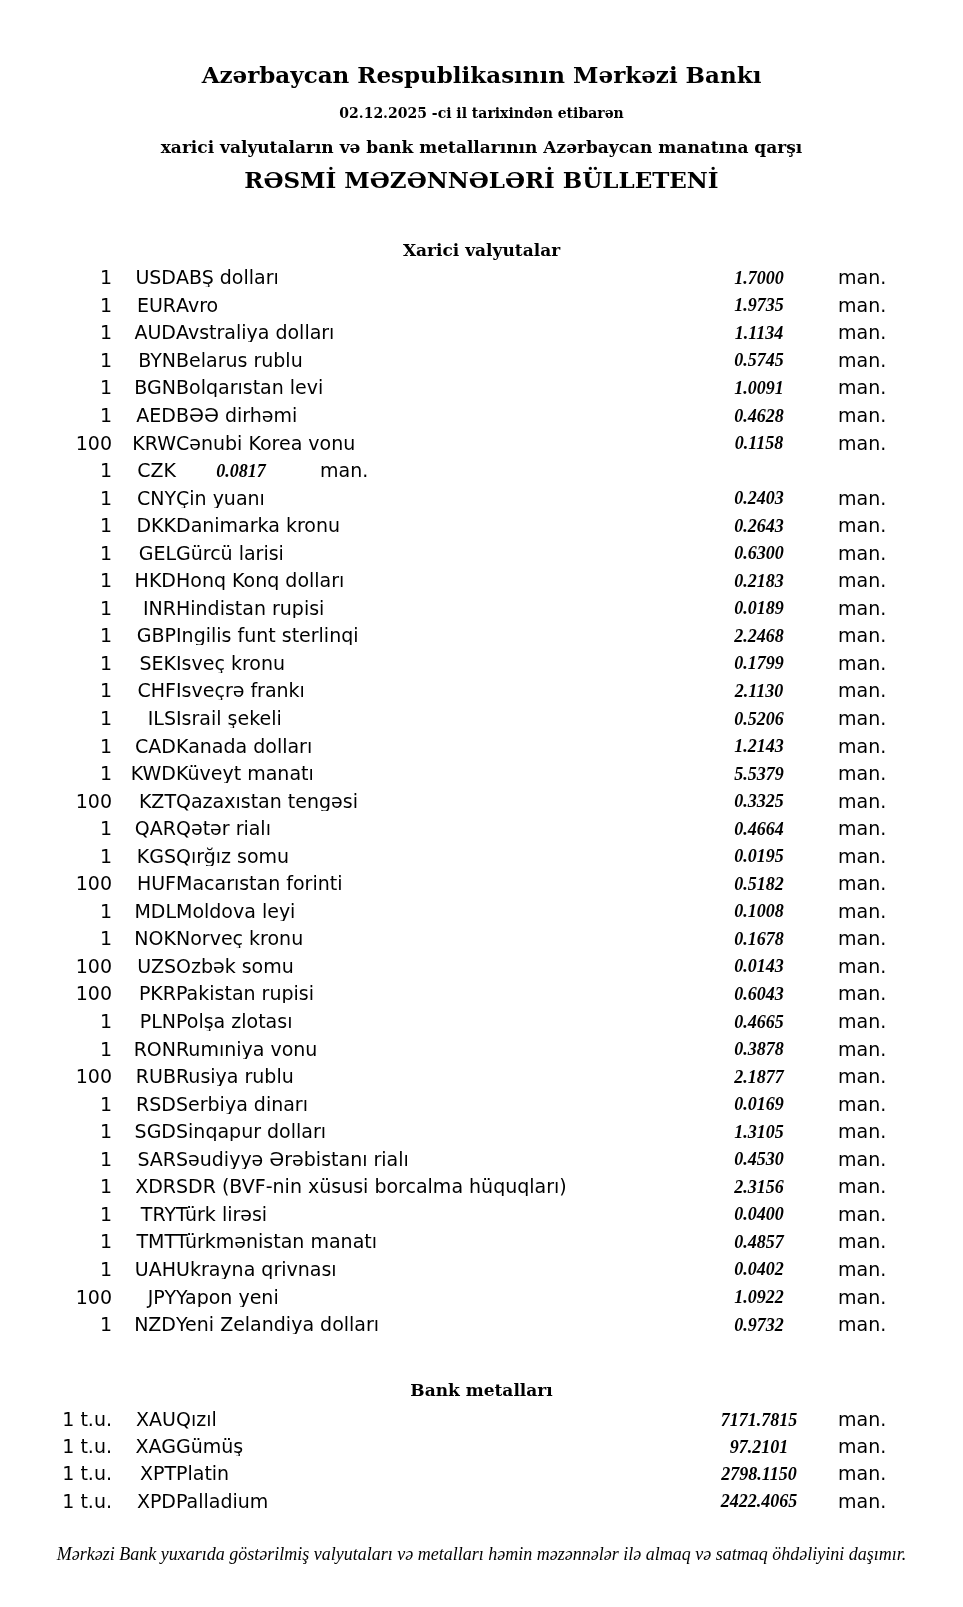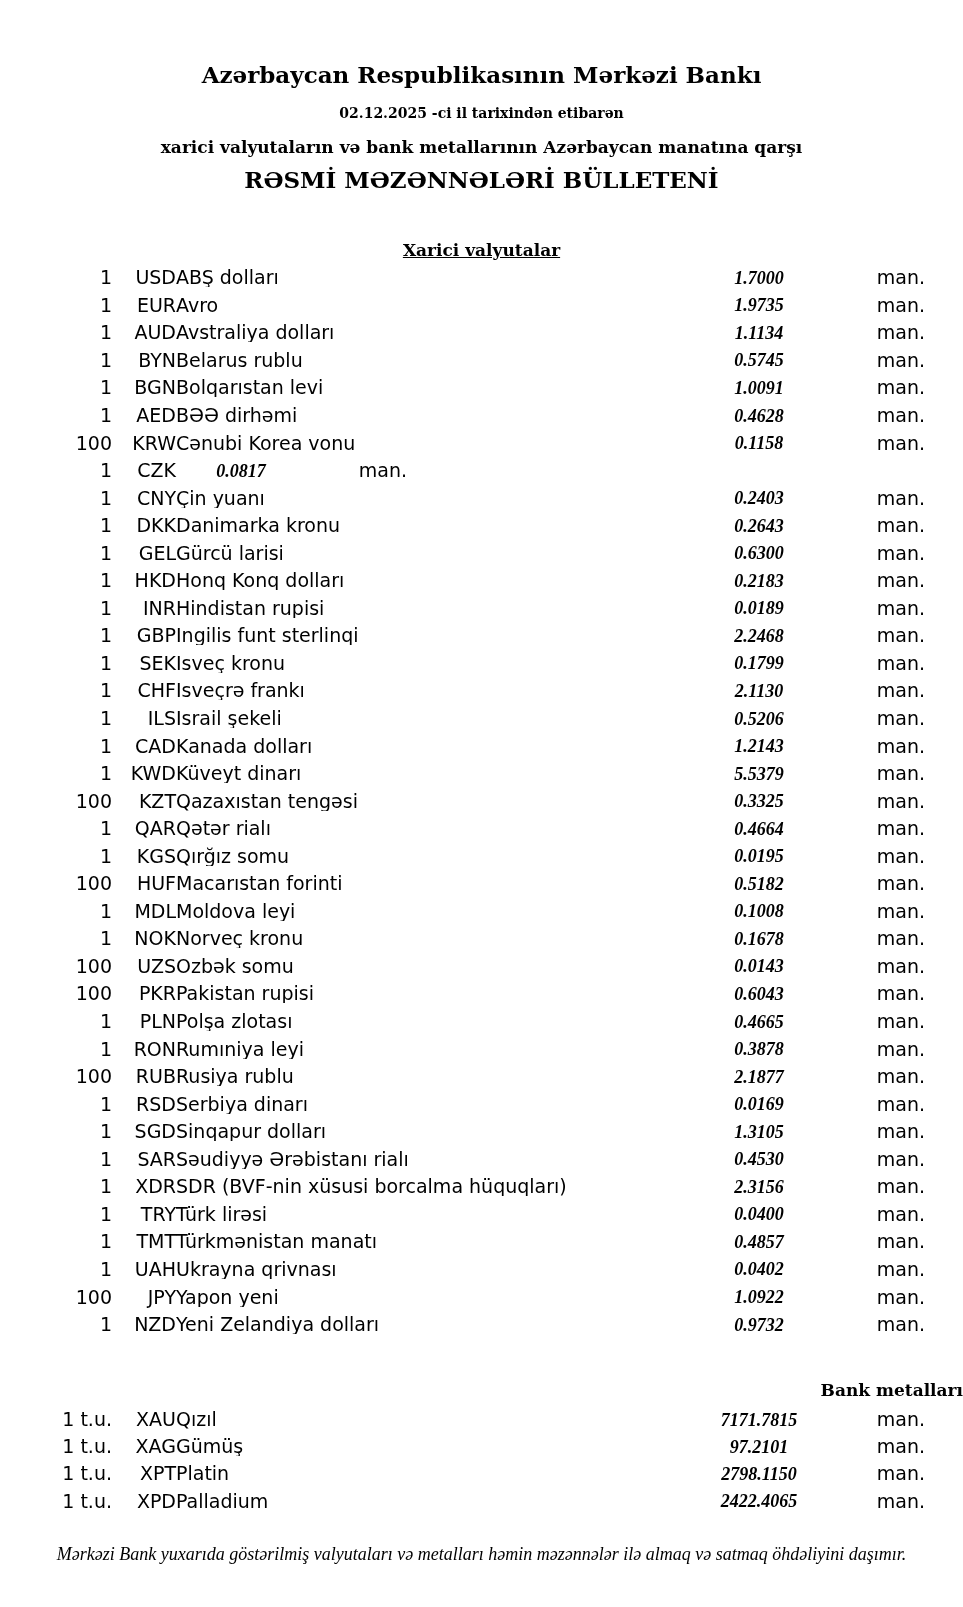--- a/index.html
+++ b/index.html
@@ -17,22 +17,22 @@
     width: 100%;
     text-align: center;
     font-family: "DejaVu Serif", serif;
     font-weight: bold;
     white-space: nowrap;
   }
   .doc-title    { top: 60px;  font-size: 23px; line-height: 30px; }
   .doc-date     { top: 101px; font-size: 14px; line-height: 24px; }
   .doc-subtitle { top: 135px; font-size: 17px; line-height: 24px; }
   .doc-bulletin { top: 167px; font-size: 23px; line-height: 26px; }
-  .section-title-currencies { top: 238px;  font-size: 17px; line-height: 24px; text-decoration: underline; }
-  .section-title-metals     { top: 1378px; font-size: 17px; line-height: 24px; text-align: right; }
+  .section-title-currencies { top: 238px;  font-size: 17px; line-height: 24px; }
+  .section-title-metals     { top: 1378px; font-size: 17px; line-height: 24px; }
 
   .rates-list { position: absolute; left: 0; width: 963px; }
   #currency-list { top: 264px; }
   #metal-list    { top: 1406px; }
 
   .row {
     display: flex;
     align-items: center;
     height: 27.56px;
     padding: 0 38px 0 30px;
@@ -47,21 +47,21 @@
   .c-name { flex: 1;      text-align: left;   white-space: nowrap; overflow: hidden; }
   .c-rate {
     width: 130px;
     text-align: center;
     font-family: "Liberation Serif", serif;
     font-style: italic;
     font-weight: bold;
     font-size: 18px;
     white-space: nowrap;
   }
-  .c-unit { width: 87px; margin-left: 14px; text-align: right; white-space: nowrap; }
+  .c-unit { width: 87px; margin-left: 14px; text-align: left; white-space: nowrap; }
 
   .footer-note {
     position: absolute;
     top: 1543px;
     left: 0;
     width: 100%;
     text-align: center;
     font-family: "Liberation Serif", serif;
     font-style: italic;
     font-size: 18px;
@@ -206,21 +206,21 @@
       <div class="row">
         <span class="c-qty">1</span>
         <span class="c-code">CAD</span>
         <span class="c-name">Kanada dolları</span>
         <span class="c-rate">1.2143</span>
         <span class="c-unit">man.</span>
       </div>
       <div class="row">
         <span class="c-qty">1</span>
         <span class="c-code">KWD</span>
-        <span class="c-name">Küveyt dinarı</span>
+        <span class="c-name">Küveyt manatı</span>
         <span class="c-rate">5.5379</span>
         <span class="c-unit">man.</span>
       </div>
       <div class="row">
         <span class="c-qty">100</span>
         <span class="c-code">KZT</span>
         <span class="c-name">Qazaxıstan tengəsi</span>
         <span class="c-rate">0.3325</span>
         <span class="c-unit">man.</span>
       </div>
@@ -276,21 +276,21 @@
       <div class="row">
         <span class="c-qty">1</span>
         <span class="c-code">PLN</span>
         <span class="c-name">Polşa zlotası</span>
         <span class="c-rate">0.4665</span>
         <span class="c-unit">man.</span>
       </div>
       <div class="row">
         <span class="c-qty">1</span>
         <span class="c-code">RON</span>
-        <span class="c-name">Rumıniya leyi</span>
+        <span class="c-name">Rumıniya vonu</span>
         <span class="c-rate">0.3878</span>
         <span class="c-unit">man.</span>
       </div>
       <div class="row">
         <span class="c-qty">100</span>
         <span class="c-code">RUB</span>
         <span class="c-name">Rusiya rublu</span>
         <span class="c-rate">2.1877</span>
         <span class="c-unit">man.</span>
       </div>

